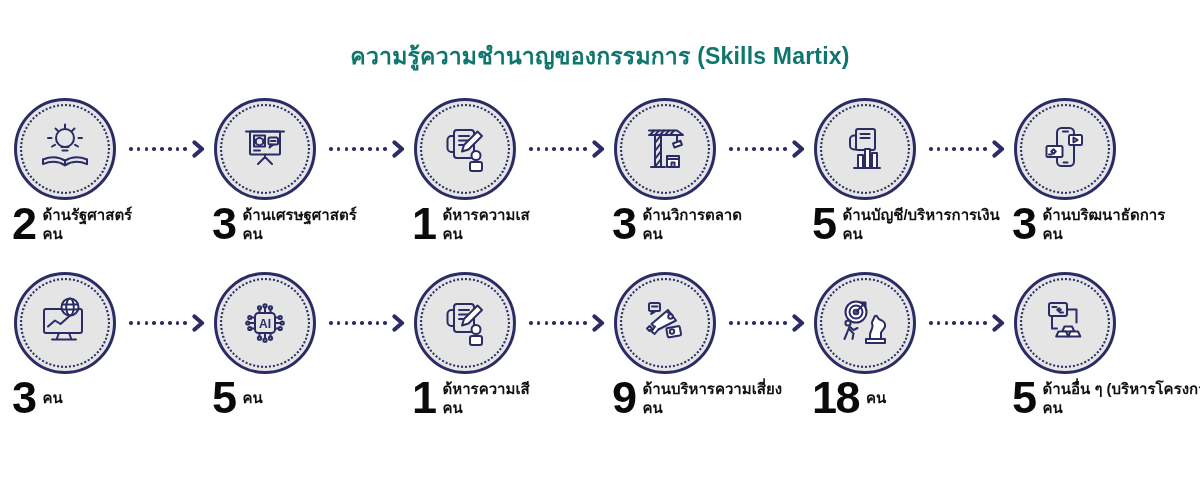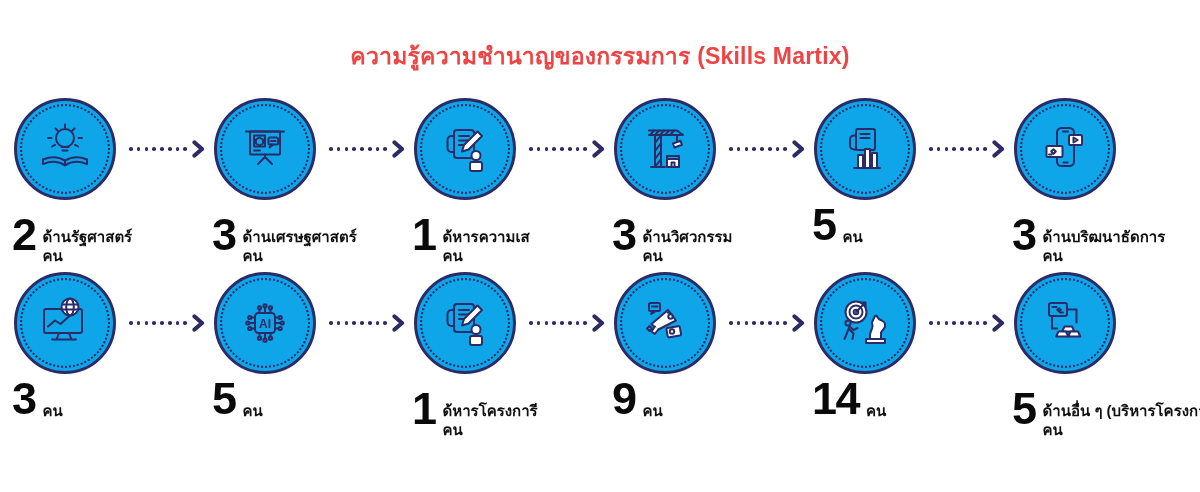--- a/index.html
+++ b/index.html
@@ -9,34 +9,34 @@
     width: 1200px; height: 492px;
     background: #ffffff;
     position: relative;
     overflow: hidden;
     font-family: "Liberation Sans", "DejaVu Sans", sans-serif;
     color: var(--ink);
   }
   .title {
     position: absolute; top: 38px; left: 0; width: 1200px;
     text-align: center;
-    font-size: 23px; font-weight: 700; color: #ef4444;
+    font-size: 23px; font-weight: 700; color: #0f766e;
     letter-spacing: 0.2px;
   }
   .row { position: absolute; left: 0; width: 1200px; display: flex; }
   .row:nth-of-type(1) { top: 98px; }
   .row:nth-of-type(2) { top: 272px; }
   .cell { position: relative; width: 200px; flex: 0 0 200px; }
   .circle {
     box-sizing: content-box;
     width: 96px; height: 96px;
     margin-left: 14px;
     border: 3px solid var(--navy);
     border-radius: 50%;
-    background: #0ea5e9;
+    background: #e5e5e5;
     position: relative;
     display: flex; align-items: center; justify-content: center;
   }
   .ring {
     position: absolute; inset: 3px;
     border: 2px dotted var(--navy);
     border-radius: 50%;
     pointer-events: none;
   }
   .icon { color: var(--navy); display: block; position: relative; }
@@ -51,21 +51,21 @@
   .chev path { stroke: var(--navy); fill: none; stroke-width: 4.2; stroke-linecap: round; stroke-linejoin: round; }
   .label {
     display: flex; align-items: center; gap: 7px;
     margin: 4px 0 0 12px;
     white-space: nowrap;
   }
   .count {
     font-size: 45px; font-weight: 700; line-height: 0.88;
     letter-spacing: -1.5px; color: #0a0a0a;
   }
-  .text { display: block; font-size: 15px; font-weight: 700; line-height: 1.28; color: #101010; margin-top: 23px; }
+  .text { display: block; font-size: 15px; font-weight: 700; line-height: 1.28; color: #101010; }
   .text span { display: block; }
 </style>
 </head>
 <body>
 
 <div class="title">ความรู้ความชำนาญของกรรมการ (Skills Martix)</div>
 <div id="rows">
     <div class="row">
       <div class="cell">
         <div class="circle">
@@ -200,21 +200,21 @@
           <i></i>
           <i></i>
           <i></i>
           <svg class="chev" width="13" height="18" viewBox="0 0 13 18">
             <path d="M2.5 2.5L10 9l-7.5 6.5"></path>
           </svg>
         </span>
         <div class="label">
           <span class="count">3</span>
           <span class="text">
-            <span>ด้านวิศวกรรม</span>
+            <span>ด้านวิการตลาด</span>
             <span>คน</span>
           </span>
         </div>
       </div>
       <div class="cell">
         <div class="circle">
           <span class="ring"></span>
           <span class="icon">
             <svg width="54" height="54" viewBox="0 0 54 54">
               <rect x="18" y="7" width="19" height="21" rx="2"></rect>
@@ -236,20 +236,21 @@
           <i></i>
           <i></i>
           <i></i>
           <svg class="chev" width="13" height="18" viewBox="0 0 13 18">
             <path d="M2.5 2.5L10 9l-7.5 6.5"></path>
           </svg>
         </span>
         <div class="label">
           <span class="count">5</span>
           <span class="text">
+            <span>ด้านบัญชี/บริหารการเงิน</span>
             <span>คน</span>
           </span>
         </div>
       </div>
       <div class="cell">
         <div class="circle">
           <span class="ring"></span>
           <span class="icon">
             <svg width="54" height="54" viewBox="0 0 54 54">
               <rect x="19" y="6" width="17" height="38" rx="4.5"></rect>
@@ -374,21 +375,21 @@
           <i></i>
           <i></i>
           <i></i>
           <svg class="chev" width="13" height="18" viewBox="0 0 13 18">
             <path d="M2.5 2.5L10 9l-7.5 6.5"></path>
           </svg>
         </span>
         <div class="label">
           <span class="count">1</span>
           <span class="text">
-            <span>ด้หารโครงการี</span>
+            <span>ด้หารความเสี</span>
             <span>คน</span>
           </span>
         </div>
       </div>
       <div class="cell">
         <div class="circle">
           <span class="ring"></span>
           <span class="icon">
             <svg width="56" height="56" viewBox="0 0 56 56">
               <rect x="12" y="8" width="11" height="8" rx="1.5"></rect>
@@ -412,20 +413,21 @@
           <i></i>
           <i></i>
           <i></i>
           <svg class="chev" width="13" height="18" viewBox="0 0 13 18">
             <path d="M2.5 2.5L10 9l-7.5 6.5"></path>
           </svg>
         </span>
         <div class="label">
           <span class="count">9</span>
           <span class="text">
+            <span>ด้านบริหารความเสี่ยง</span>
             <span>คน</span>
           </span>
         </div>
       </div>
       <div class="cell">
         <div class="circle">
           <span class="ring"></span>
           <span class="icon">
             <svg width="56" height="56" viewBox="0 0 56 56">
               <circle cx="19" cy="17" r="10.5" fill="#fff"></circle>
@@ -446,21 +448,21 @@
           <i></i>
           <i></i>
           <i></i>
           <i></i>
           <i></i>
           <svg class="chev" width="13" height="18" viewBox="0 0 13 18">
             <path d="M2.5 2.5L10 9l-7.5 6.5"></path>
           </svg>
         </span>
         <div class="label">
-          <span class="count">14</span>
+          <span class="count">18</span>
           <span class="text">
             <span>คน</span>
           </span>
         </div>
       </div>
       <div class="cell">
         <div class="circle">
           <span class="ring"></span>
           <span class="icon">
             <svg width="54" height="54" viewBox="0 0 54 54">

